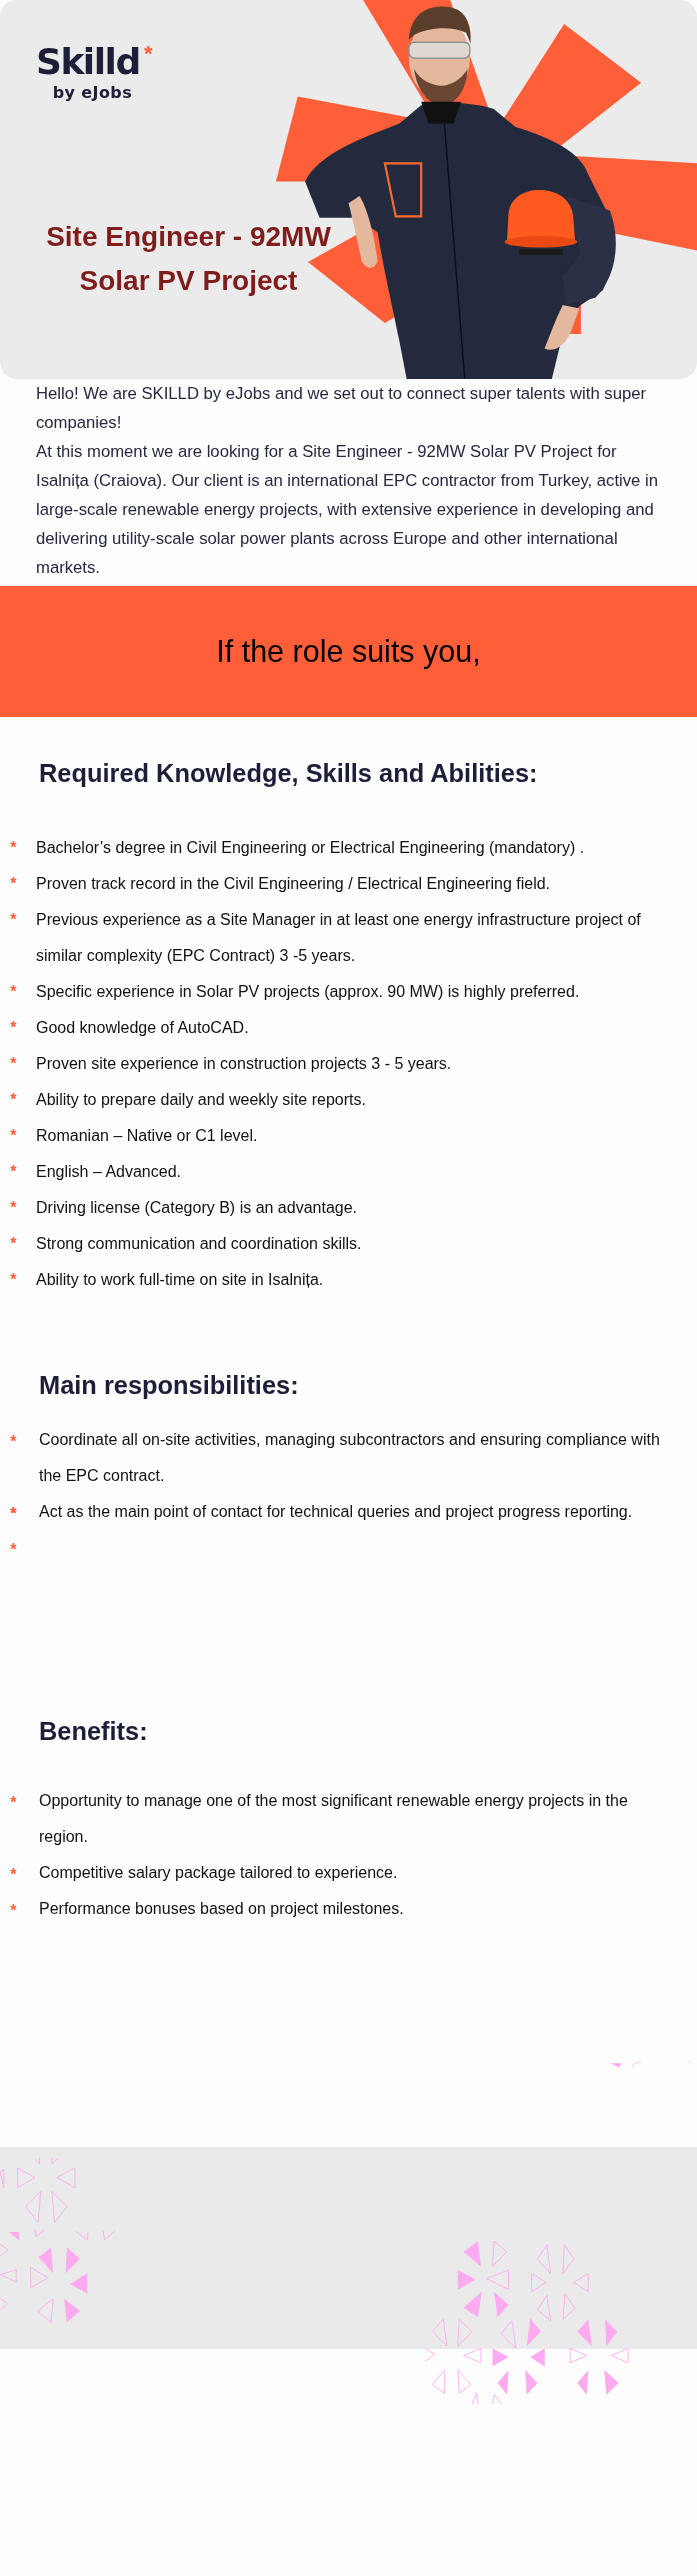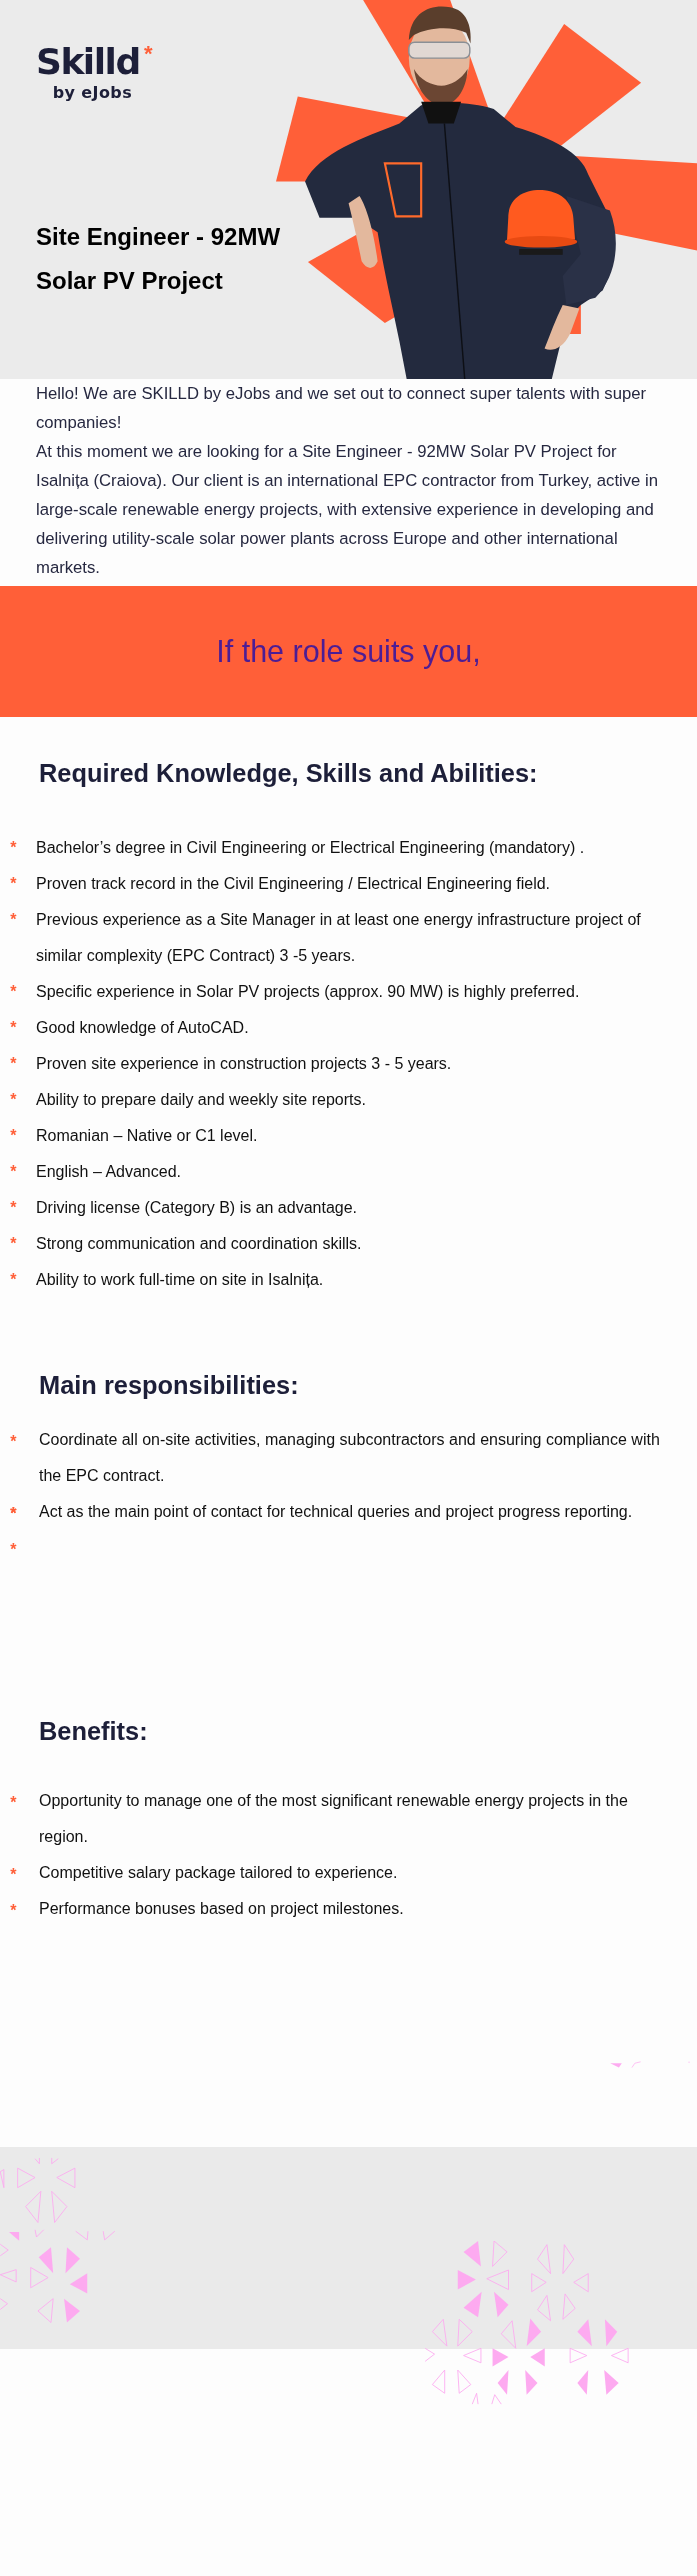--- a/index.html
+++ b/index.html
@@ -1,34 +1,34 @@
 <!DOCTYPE html>
 <html style="font-size:11.6px"><head>
   <meta charset="utf-8">
   <style>
     * { box-sizing: border-box; margin: 0; padding: 0; }
     html, body { width: 697px; background: #fdfdfd; }
     body { font-family: "Liberation Sans", sans-serif; color: #111; position: relative; height: 2576px; overflow: hidden; }
 
     
-    .hero { position: absolute; left: 0; top: 0; width: 697px; height: 379px; background: #ebebeb; overflow: hidden; }
+    .hero { position: absolute; left: 0; top: 0; width: 697px; height: 379px; background: #ebebeb; overflow: hidden; border-radius: 17px; }
     .logo { position: absolute; left: 36px; top: 44px; }
     .logo-word { font-family: "DejaVu Sans", sans-serif; font-weight: bold; font-size: 36px; color: #1d1f39; letter-spacing: -1.5px; line-height: 1; }
     .logo-star { position: absolute; left: 108px; top: -1.5px; font-size: 22px; font-weight: bold; color: #ff5f38; line-height: 1; }
     .logo-sub { font-family: "DejaVu Sans", sans-serif; font-weight: bold; font-size: 16px; color: #1d1f39; margin-left: 16.7px; margin-top: 2.9px; letter-spacing: 0.4px; }
-    .hero-title { position: absolute; left: 36px; top: 215px; font-family: "Liberation Sans", sans-serif; font-weight: bold; font-size: 24px; line-height: 44px; color: #000000; width: 305px; }
+    .hero-title { position: absolute; left: 36px; top: 215px; font-family: "Liberation Sans", sans-serif; font-weight: bold; font-size: 28px; line-height: 44px; color: #7f1d1d; width: 305px; text-align: center; }
     .hero-art { position: absolute; left: 276px; top: 0; width: 421px; height: 379px; }
 
     
     .intro { position: absolute; left: 36px; top: 379px; width: 625px; font-size: 16.7px; line-height: 29px; color: #262840; }
     .intro p { margin: 0; }
 
     
     .banner { position: absolute; left: 0; top: 586px; width: 697px; height: 131px; background: #ff5f38; display: flex; flex-direction: column; align-items: center; justify-content: center; }
-    .banner-line { font-size: 30.5px; line-height: 33px; color: #4c1d95; text-align: center; }
+    .banner-line { font-size: 30.5px; line-height: 33px; color: #000000; text-align: center; }
 
     
     .section-title { position: absolute; left: 39px; font-weight: bold; color: #1d1f39; font-size: 25px; }
     .list { position: absolute; left: 0; width: 668px; list-style: none; }
     .list li { position: relative; padding-left: 36px; font-size: 16px; color: #111; }
     .list li .bullet { position: absolute; left: 10.2px; top: 0; color: #ff5f38; font-weight: bold; font-size: 16px; }
     .list-skills li { line-height: 36px; }
     .list-resp li { line-height: 36px; padding-left: 39px; }
     .list-resp li .bullet { top: 1.5px; }
 

